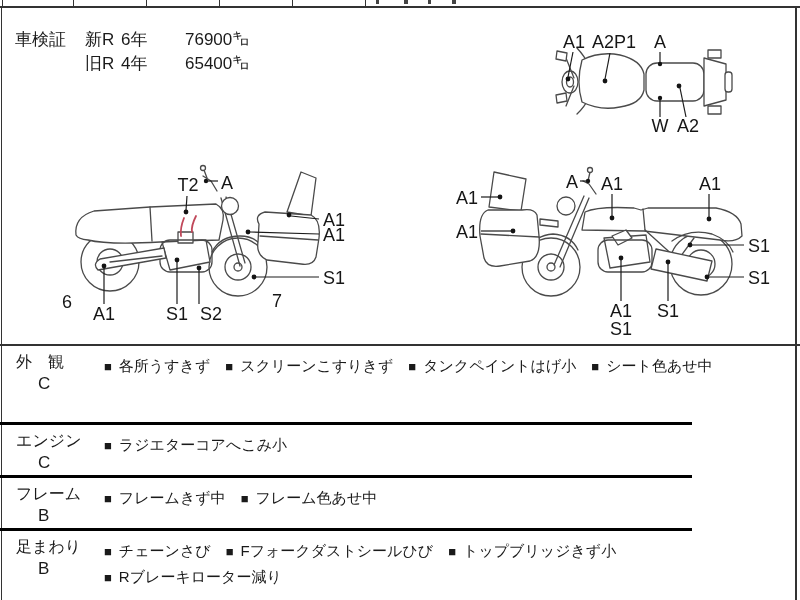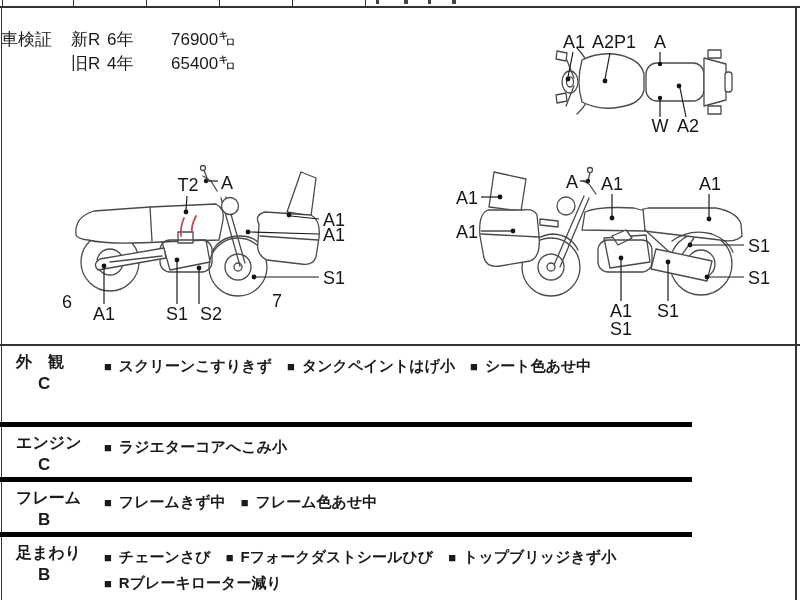--- a/index.html
+++ b/index.html
@@ -4,36 +4,36 @@
 <style>
   html,body{margin:0;padding:0;background:#fff;}
   .page{position:relative;width:800px;height:600px;background:#fff;overflow:hidden;
         font-family:"Liberation Sans","DejaVu Sans",sans-serif;color:#1a1a1a;}
   
   .topline{position:absolute;left:0;top:6px;width:800px;height:2px;background:#333;}
   .vdiv{position:absolute;top:0;width:1px;height:7px;background:#333;}
   .frag{position:absolute;top:0;height:4px;background:#444;}
   .edge{position:absolute;top:6px;bottom:0;background:#333;}
   
-  .shaken{position:absolute;left:1px;top:28px;font-size:17px;line-height:24px;}
+  .shaken{position:absolute;left:15px;top:28px;font-size:17px;line-height:24px;}
   .shaken .grid{position:absolute;left:70px;top:0;display:grid;grid-template-columns:30px 58px auto;column-gap:6px;}
   .shaken .grid span{white-space:nowrap;}
   
   svg{position:absolute;overflow:visible;}
   svg path,svg circle,svg line,svg rect,svg ellipse{vector-effect:non-scaling-stroke;}
   .art{stroke:#4a4a4a;stroke-width:1.3;fill:none;stroke-linejoin:round;stroke-linecap:round;}
   .artf{stroke:#4a4a4a;stroke-width:1.3;fill:#ffffff;stroke-linejoin:round;}
   .lead{stroke:#1c1c1c;stroke-width:1.2;fill:none;}
   .dot{fill:#141414;stroke:none;}
   svg text{font-family:"Liberation Sans","DejaVu Sans",sans-serif;font-size:18px;fill:#161616;}
   .red{stroke:#c0485a;stroke-width:1.8;fill:none;stroke-linecap:round;}
   
   .cond{position:absolute;left:0;top:344px;width:800px;border-top:2px solid #333;}
-  .crow{position:relative;width:692px;font-size:15px;font-weight:bold;}
-  .crow + .crow{border-top:5px solid #000000;}
+  .crow{position:relative;width:692px;font-size:15px;}
+  .crow + .crow{border-top:3px solid #000000;}
   .clabel{position:absolute;left:16px;top:6px;font-size:16px;white-space:nowrap;}
   .cgrade{position:absolute;left:38px;top:28px;font-size:17px;}
   .citems{margin-left:104px;padding-top:7px;display:flex;flex-wrap:wrap;line-height:25px;width:690px;}
   .unit{white-space:nowrap;margin-right:15px;}
   .bl{margin-right:7px;font-size:13px;}
 </style>
 </head>
 <body>
 
 <div class="page">
@@ -217,20 +217,21 @@
     <text x="621" y="335" text-anchor="middle">S1</text>
     <text x="668" y="317" text-anchor="middle">S1</text>
   </svg>
 
   <div class="cond">
 
     <div class="crow" style="height:76px">
       <div class="clabel">外　観</div>
       <div class="cgrade">C</div>
       <div class="citems">
+        <span class="unit"><span class="bl">■</span><span>各所うすきず</span></span>
         <span class="unit"><span class="bl">■</span><span>スクリーンこすりきず</span></span>
         <span class="unit"><span class="bl">■</span><span>タンクペイントはげ小</span></span>
         <span class="unit"><span class="bl">■</span><span>シート色あせ中</span></span>
       </div>
     </div>
 
     <div class="crow" style="height:50px">
       <div class="clabel">エンジン</div>
       <div class="cgrade">C</div>
       <div class="citems">

